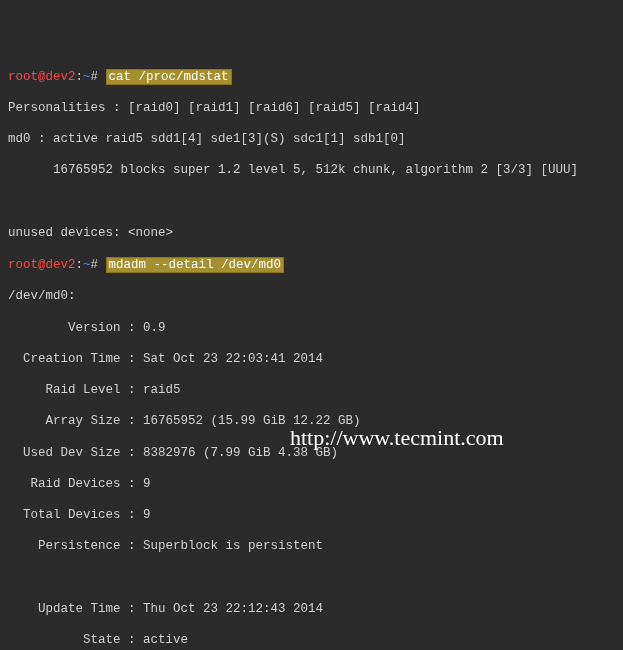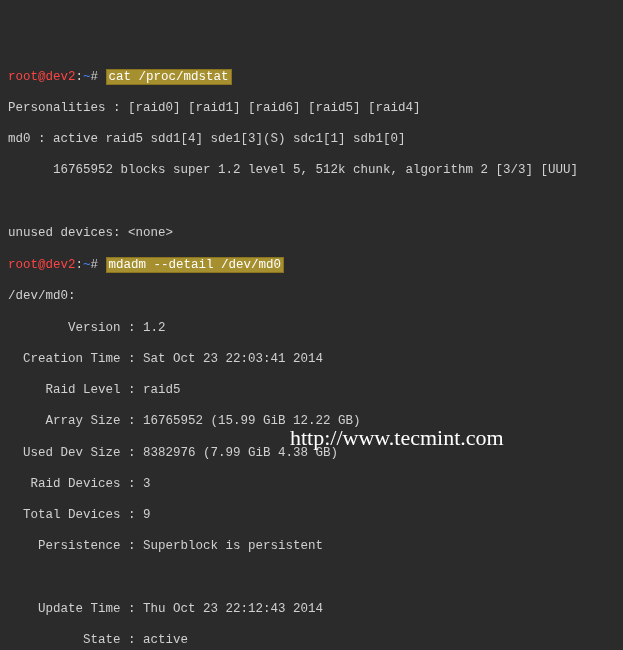--- a/index.html
+++ b/index.html
@@ -36,26 +36,26 @@
 
 
 <span class="line"><span class="prompt-user">root@dev2</span><span class="prompt-sym">:</span><span class="prompt-path">~</span><span class="prompt-sym">#</span> <span class="hl">cat /proc/mdstat</span></span>
 <span class="line">Personalities : [raid0] [raid1] [raid6] [raid5] [raid4]</span>
 <span class="line">md0 : active raid5 sdd1[4] sde1[3](S) sdc1[1] sdb1[0]</span>
 <span class="line">      16765952 blocks super 1.2 level 5, 512k chunk, algorithm 2 [3/3] [UUU]</span>
 <span class="line"> </span>
 <span class="line">unused devices: &lt;none&gt;</span>
 <span class="line"><span class="prompt-user">root@dev2</span><span class="prompt-sym">:</span><span class="prompt-path">~</span><span class="prompt-sym">#</span> <span class="hl">mdadm --detail /dev/md0</span></span>
 <span class="line">/dev/md0:</span>
-<span class="line">        Version : 1.2</span>
+<span class="line">        Version : 0.9</span>
 <span class="line">  Creation Time : Sat Oct 23 22:03:41 2014</span>
 <span class="line">     Raid Level : raid5</span>
 <span class="line">     Array Size : 16765952 (15.99 GiB 12.22 GB)</span>
 <span class="line">  Used Dev Size : 8382976 (7.99 GiB 4.38 GB)</span>
-<span class="line">   Raid Devices : 3</span>
+<span class="line">   Raid Devices : 9</span>
 <span class="line">  Total Devices : 9</span>
 <span class="line">    Persistence : Superblock is persistent</span>
 <span class="line"> </span>
 <span class="line">    Update Time : Thu Oct 23 22:12:43 2014</span>
 <span class="line">          State : active</span>
 
 
 
 
 

